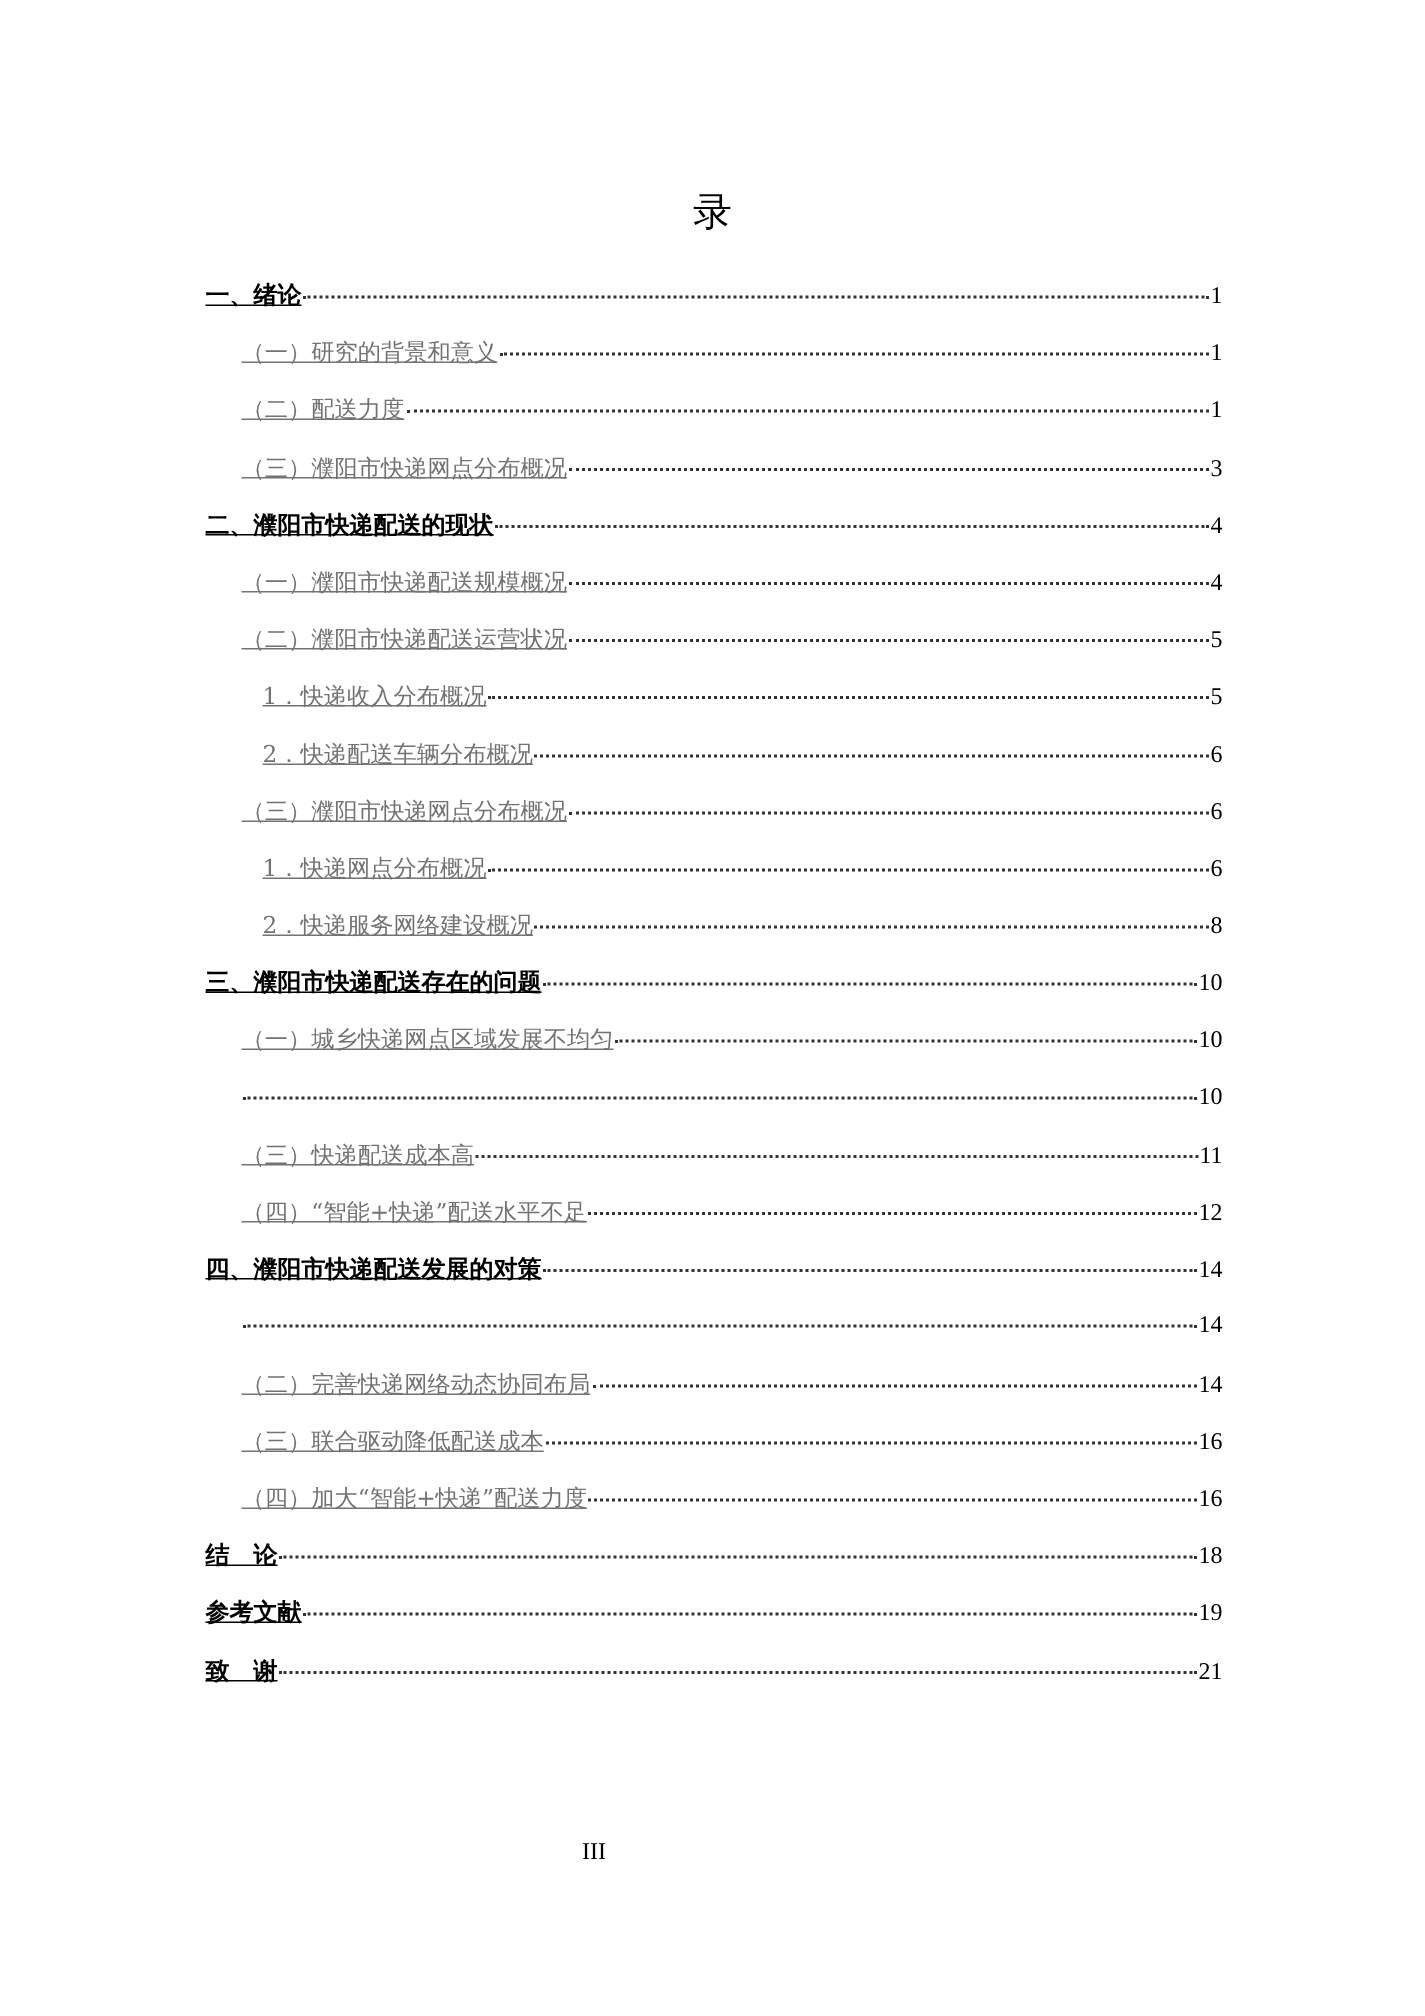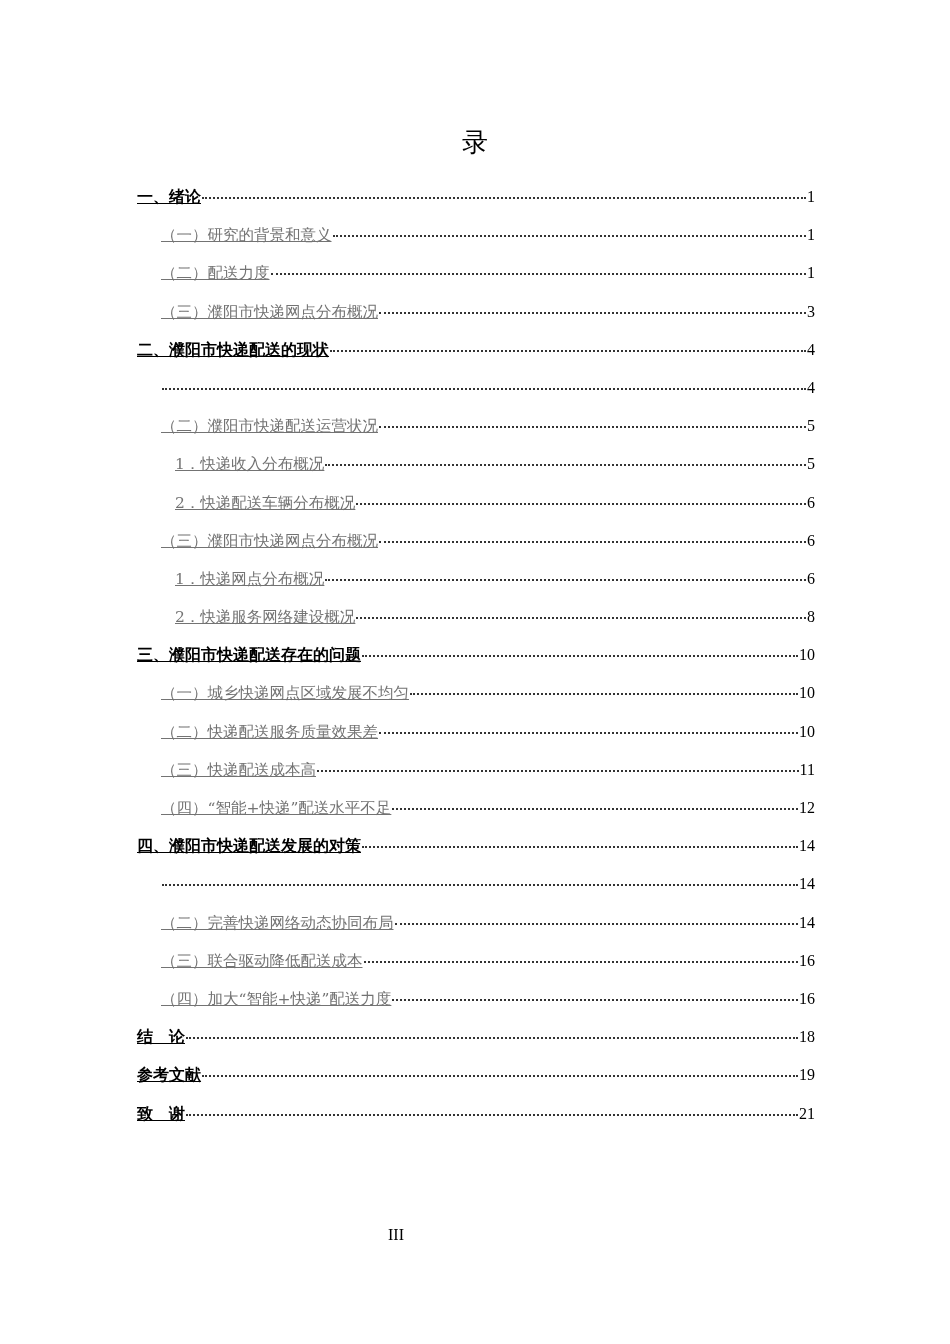--- a/index.html
+++ b/index.html
@@ -109,20 +109,21 @@
       <span class="toc-label">（三）濮阳市快递网点分布概况</span>
       <span class="toc-leader"></span>
       <span class="toc-page">3</span>
     </div>
   <div class="toc-row lvl1">
       <span class="toc-label">二、濮阳市快递配送的现状</span>
       <span class="toc-leader"></span>
       <span class="toc-page">4</span>
     </div>
   <div class="toc-row lvl2">
+      <span class="toc-label">（一）濮阳市快递配送规模概况</span>
       <span class="toc-leader"></span>
       <span class="toc-page">4</span>
     </div>
   <div class="toc-row lvl2">
       <span class="toc-label">（二）濮阳市快递配送运营状况</span>
       <span class="toc-leader"></span>
       <span class="toc-page">5</span>
     </div>
   <div class="toc-row lvl3">
       <span class="toc-label">1．快递收入分布概况</span>
@@ -153,21 +154,20 @@
       <span class="toc-label">三、濮阳市快递配送存在的问题</span>
       <span class="toc-leader"></span>
       <span class="toc-page">10</span>
     </div>
   <div class="toc-row lvl2">
       <span class="toc-label">（一）城乡快递网点区域发展不均匀</span>
       <span class="toc-leader"></span>
       <span class="toc-page">10</span>
     </div>
   <div class="toc-row lvl2">
-      <span class="toc-label">（二）快递配送服务质量效果差</span>
       <span class="toc-leader"></span>
       <span class="toc-page">10</span>
     </div>
   <div class="toc-row lvl2">
       <span class="toc-label">（三）快递配送成本高</span>
       <span class="toc-leader"></span>
       <span class="toc-page">11</span>
     </div>
   <div class="toc-row lvl2">
       <span class="toc-label">（四）“智能+快递”配送水平不足</span>

